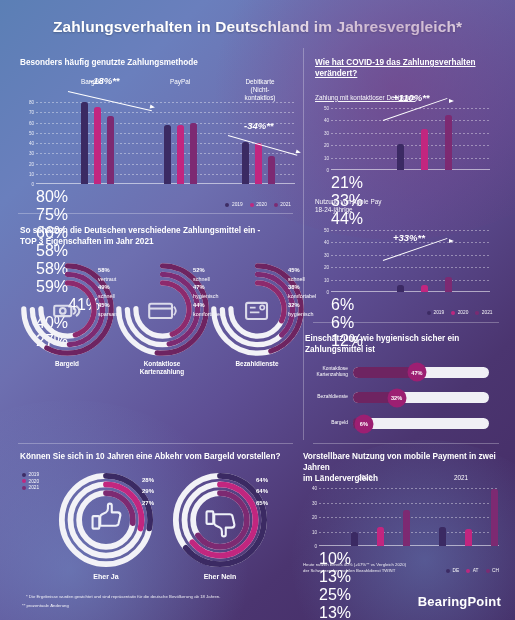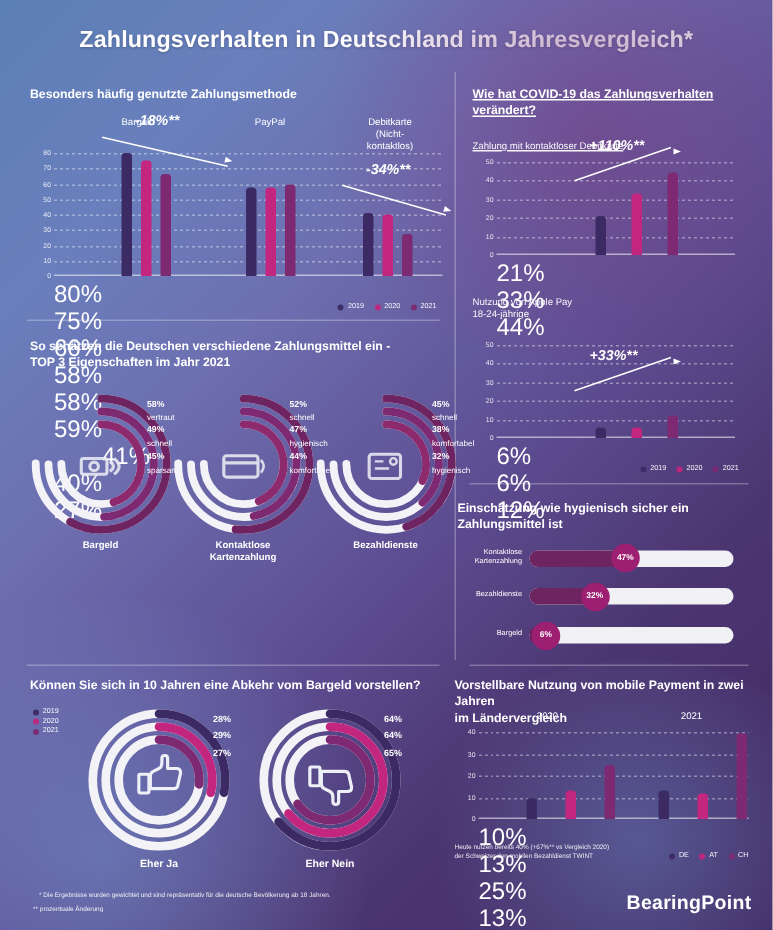--- a/index.html
+++ b/index.html
@@ -122,21 +122,21 @@
 
         <div class="bar" style="left:206px; height:51.3%; background:#3b2a63;"></div>
         <div class="bar" style="left:219px; height:50%; background:#c2267f;"></div>
         <div class="bar" style="left:232px; height:33.8%; background:#7d2a72;"></div>
 
         <div class="arrow" style="left:30px; top:-14px; width:92px; height:26px;">
           <div class="ln" style="left:2px; top:3px; width:86px; transform:rotate(13deg);"></div>
           <div class="hd" style="left:84px; top:17px; transform:rotate(13deg);"></div>
           <div class="pct" style="left:24px; top:-13px;">-18%**</div>
         </div>
-        <div class="arrow" style="left:190px; top:18px; width:92px; height:26px;">
+        <div class="arrow" style="left:190px; top:30px; width:92px; height:26px;">
           <div class="ln" style="left:2px; top:3px; width:72px; transform:rotate(16deg);"></div>
           <div class="hd" style="left:70px; top:18px; transform:rotate(16deg);"></div>
           <div class="pct" style="left:18px; top:-12px;">-34%**</div>
         </div>
       </div>
     </div>
 
     <div style="position:absolute; left:16px; top:130px; width:259px;">
       <div class="vlab" style="left:49px;">80%</div>
       <div class="vlab" style="left:62px;">75%</div>

